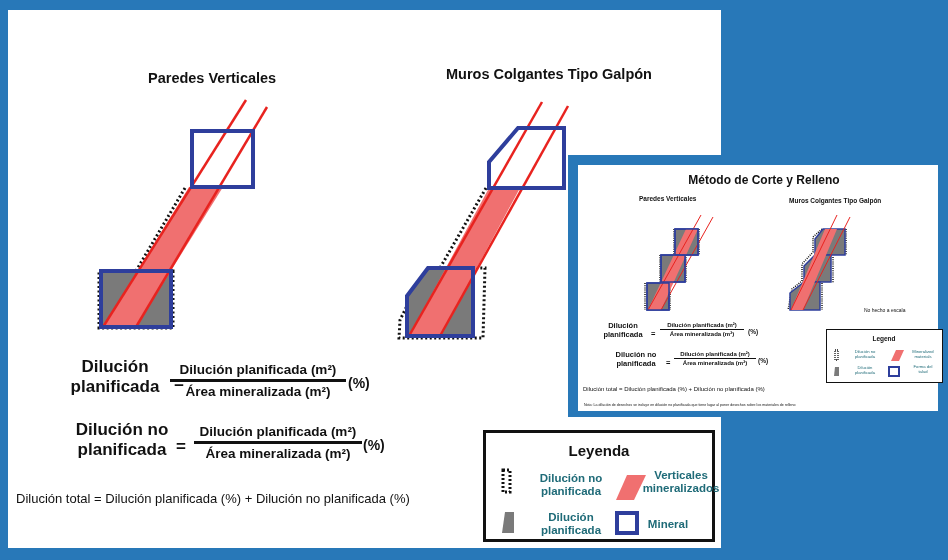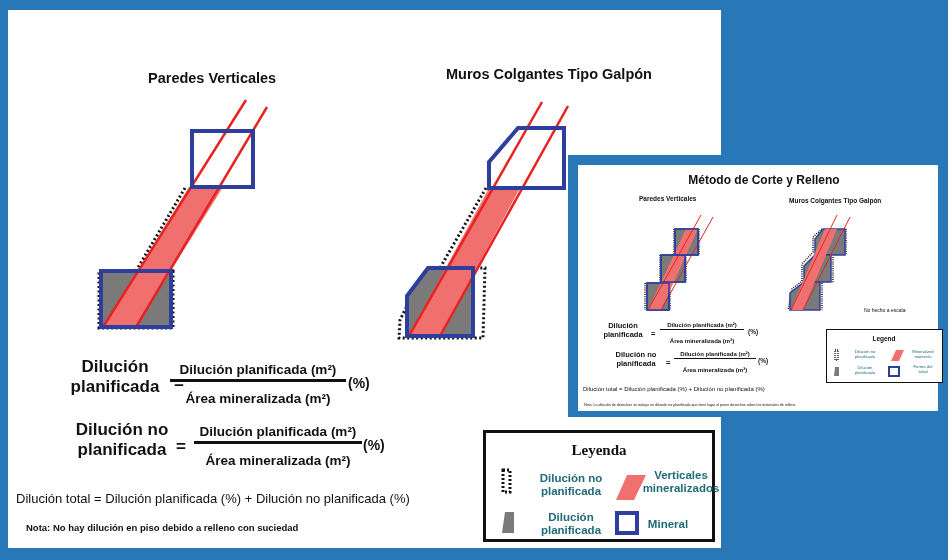--- a/index.html
+++ b/index.html
@@ -4,21 +4,21 @@
 <style>
   html,body{margin:0;padding:0;}
   body{width:948px;height:560px;background:#2878b8;position:relative;overflow:hidden;font-family:"Liberation Sans",sans-serif;color:#111;}
   .panel{position:absolute;background:#fff;}
   #main{left:8px;top:10px;width:713px;height:538px;}
   .abs{position:absolute;}
   .title{font-weight:bold;text-align:center;}
   .b{font-weight:bold;}
   .frac{position:absolute;text-align:center;font-weight:bold;}
   .frac .num{display:block;border-bottom:3px solid #111;padding:0 2px 2px;}
-  .frac .den{display:block;padding-top:2px;margin-top:7px;}
+  .frac .den{display:block;padding-top:2px;}
   .lhs{position:absolute;text-align:center;font-weight:bold;line-height:1.15;}
   .eq{position:absolute;font-weight:bold;}
   .pct{position:absolute;font-weight:bold;}
   #legend{position:absolute;left:483px;top:430px;width:232px;height:112px;border:3px solid #111;background:#fff;box-sizing:border-box;}
   .lg-t{color:#1f6b78;font-weight:bold;text-align:center;line-height:1.15;position:absolute;}
   #inset-outer{position:absolute;left:568px;top:155px;width:377px;height:262px;background:#2878b8;}
   #inset{left:578px;top:165px;width:360px;height:246px;}
   #inset-legend{position:absolute;left:248px;top:164px;width:117px;height:54px;border:1.5px solid #111;background:#fff;box-sizing:border-box;}
   svg{position:absolute;overflow:visible;}
 </style>
@@ -70,25 +70,24 @@
     <div>planificada</div>
   </div>
   <div class="eq" style="left:168px;top:427px;font-size:17px;">=</div>
   <div class="frac" style="left:186px;top:414px;width:168px;font-size:13.5px;">
     <span class="num">Dilución planificada (m²)</span>
     <span class="den">Área mineralizada (m²)</span>
   </div>
   <div class="pct" style="left:355px;top:427px;font-size:14px;">(%)</div>
 
   <div class="abs" style="left:8px;top:481px;font-size:13px;">Dilución total = Dilución planificada (%) + Dilución no planificada (%)</div>
-  <div class="abs b" style="left:18px;top:512px;font-size:9.5px;">Nota: No hay dilución en piso debido a relleno con suciedad</div>
 </div>
 
 <div id="legend">
-  <div class="abs title" style="left:0;top:9px;width:226px;font-size:15px;font-family:Liberation Serif, serif;">Leyenda</div>
+  <div class="abs title" style="left:0;top:9px;width:226px;font-size:15px;">Leyenda</div>
   <svg width="226" height="110" style="left:0;top:0;">
     <g>
         <rect x="17" y="37" width="7" height="22" fill="none" stroke="#111" stroke-width="3" stroke-dasharray="2,2"></rect>
       </g>
     <g>
         <polygon points="141,42 160,42 148,67 130,67" fill="#f07070"></polygon>
       </g>
     <g>
         <polygon points="19,79 28,79 28,100 16,100" fill="#7a7a7a"></polygon>
       </g>

